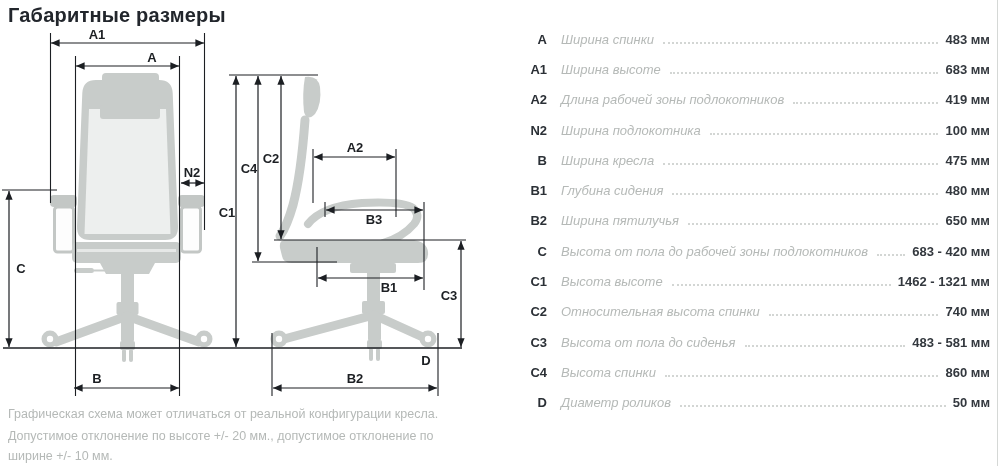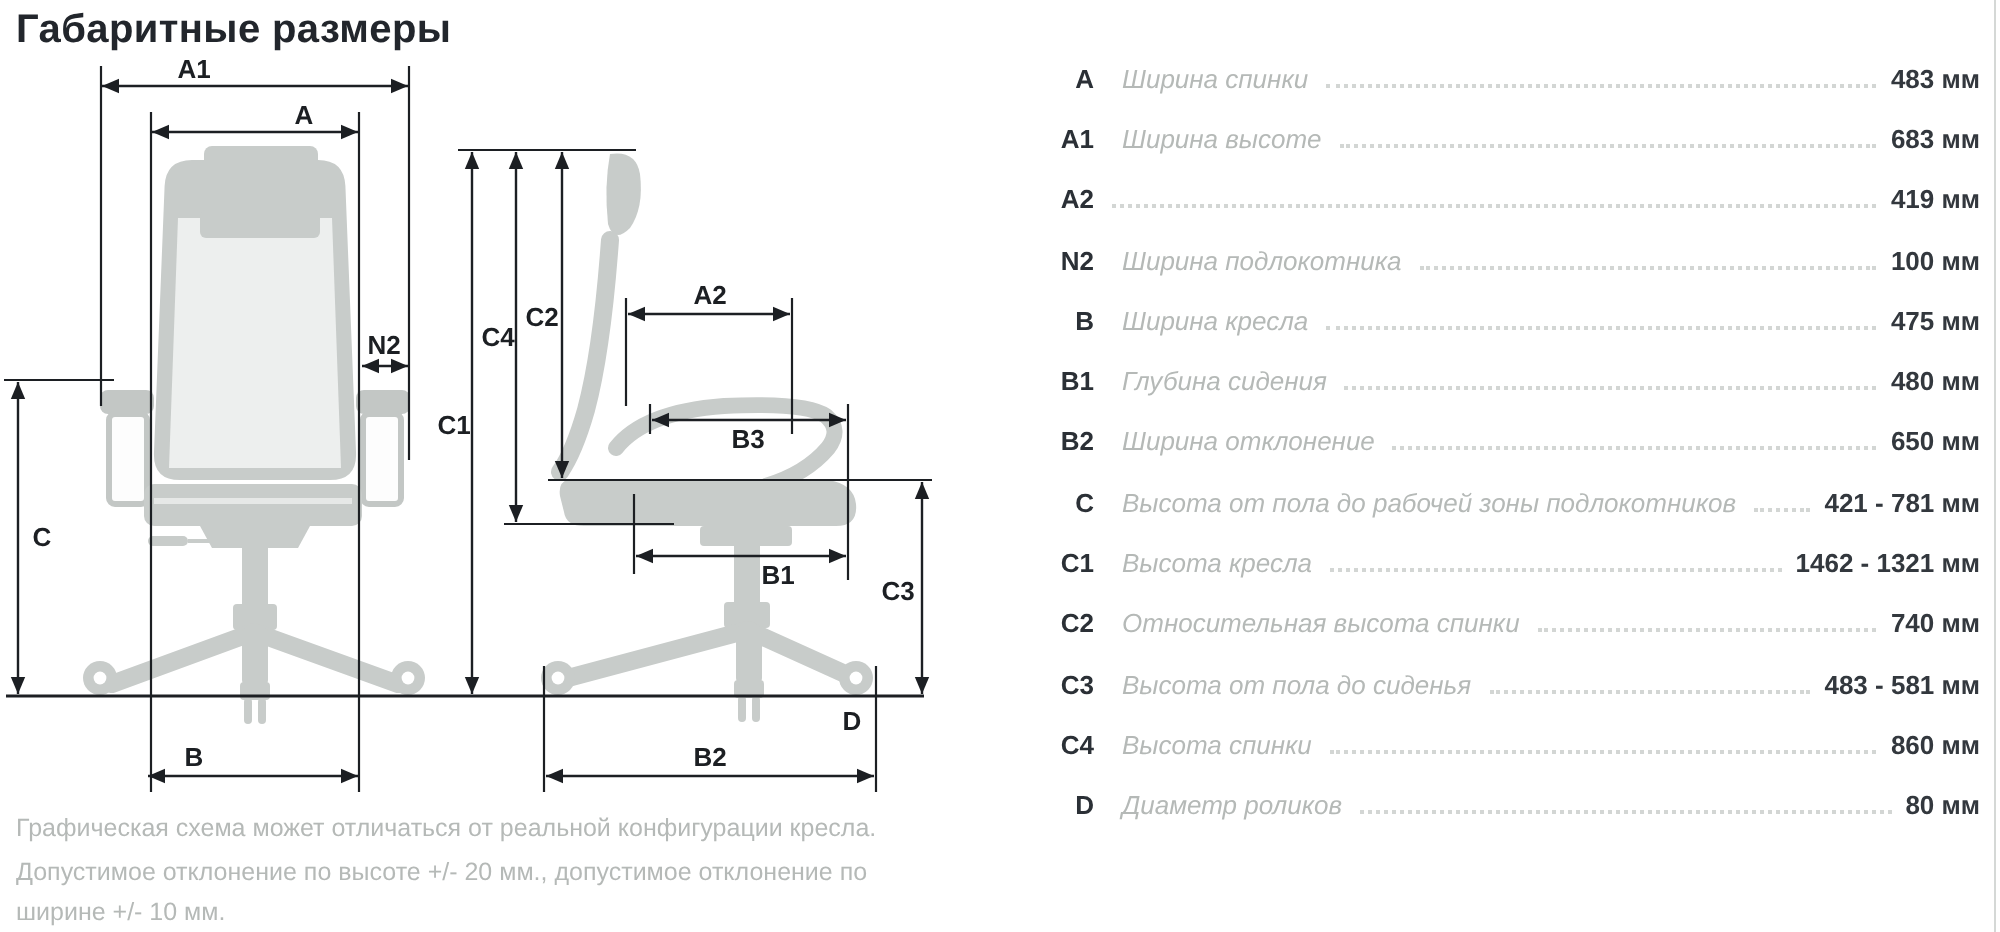--- a/index.html
+++ b/index.html
@@ -186,20 +186,21 @@
       <span class="dims-value">483 мм</span>
     </div>
     <div class="dims-row">
       <span class="dims-code">A1</span>
       <span class="dims-label">Ширина высоте</span>
       <span class="dims-leader"></span>
       <span class="dims-value">683 мм</span>
     </div>
     <div class="dims-row">
       <span class="dims-code">A2</span>
+      <span class="dims-label">Длина рабочей зоны подлокотников</span>
       <span class="dims-leader"></span>
       <span class="dims-value">419 мм</span>
     </div>
     <div class="dims-row">
       <span class="dims-code">N2</span>
       <span class="dims-label">Ширина подлокотника</span>
       <span class="dims-leader"></span>
       <span class="dims-value">100 мм</span>
     </div>
     <div class="dims-row">
@@ -209,33 +210,33 @@
       <span class="dims-value">475 мм</span>
     </div>
     <div class="dims-row">
       <span class="dims-code">B1</span>
       <span class="dims-label">Глубина сидения</span>
       <span class="dims-leader"></span>
       <span class="dims-value">480 мм</span>
     </div>
     <div class="dims-row">
       <span class="dims-code">B2</span>
-      <span class="dims-label">Ширина отклонение</span>
+      <span class="dims-label">Ширина пятилучья</span>
       <span class="dims-leader"></span>
       <span class="dims-value">650 мм</span>
     </div>
     <div class="dims-row">
       <span class="dims-code">C</span>
       <span class="dims-label">Высота от пола до рабочей зоны подлокотников</span>
       <span class="dims-leader"></span>
-      <span class="dims-value">421 - 781 мм</span>
+      <span class="dims-value">683 - 420 мм</span>
     </div>
     <div class="dims-row">
       <span class="dims-code">C1</span>
-      <span class="dims-label">Высота кресла</span>
+      <span class="dims-label">Высота высоте</span>
       <span class="dims-leader"></span>
       <span class="dims-value">1462 - 1321 мм</span>
     </div>
     <div class="dims-row">
       <span class="dims-code">C2</span>
       <span class="dims-label">Относительная высота спинки</span>
       <span class="dims-leader"></span>
       <span class="dims-value">740 мм</span>
     </div>
     <div class="dims-row">
@@ -247,21 +248,21 @@
     <div class="dims-row">
       <span class="dims-code">C4</span>
       <span class="dims-label">Высота спинки</span>
       <span class="dims-leader"></span>
       <span class="dims-value">860 мм</span>
     </div>
     <div class="dims-row">
       <span class="dims-code">D</span>
       <span class="dims-label">Диаметр роликов</span>
       <span class="dims-leader"></span>
-      <span class="dims-value">80 мм</span>
+      <span class="dims-value">50 мм</span>
     </div>
   </div>
 
   <div class="footnotes">
     <p>Графическая схема может отличаться от реальной конфигурации кресла.</p>
     <p>Допустимое отклонение по высоте +/- 20 мм., допустимое отклонение по ширине +/- 10 мм.</p>
   </div>
 
   <div class="right-border"></div>
 </div>

